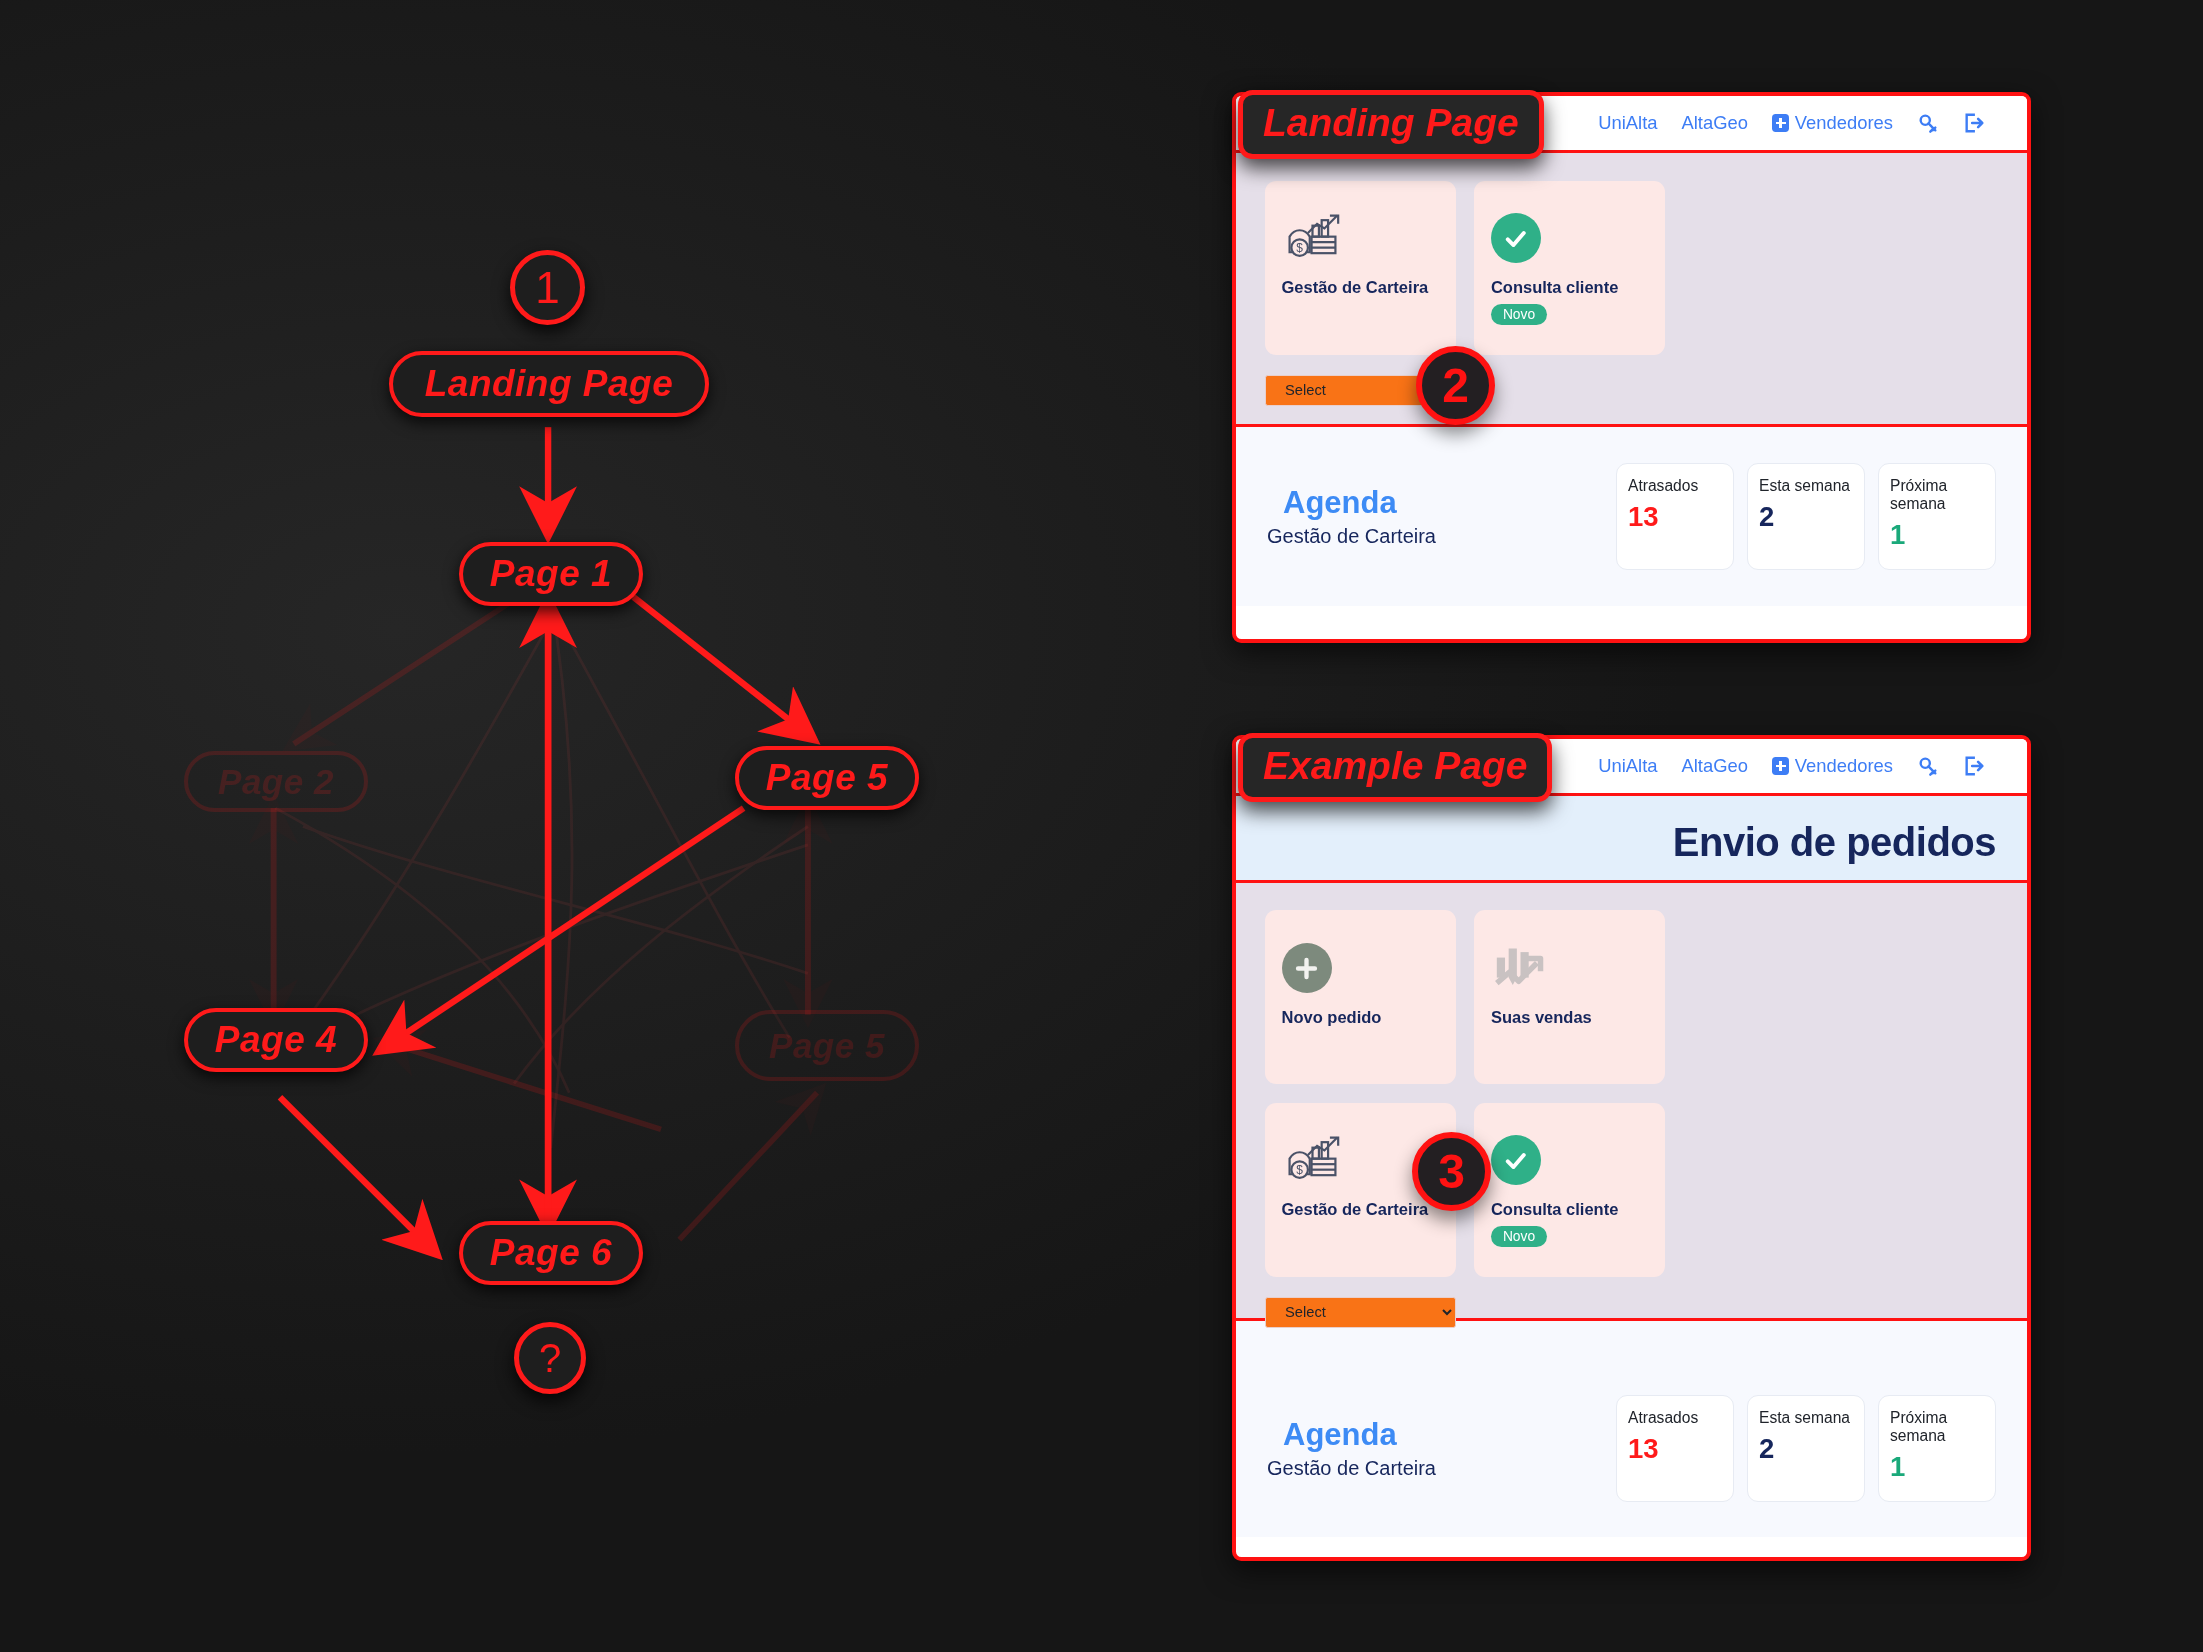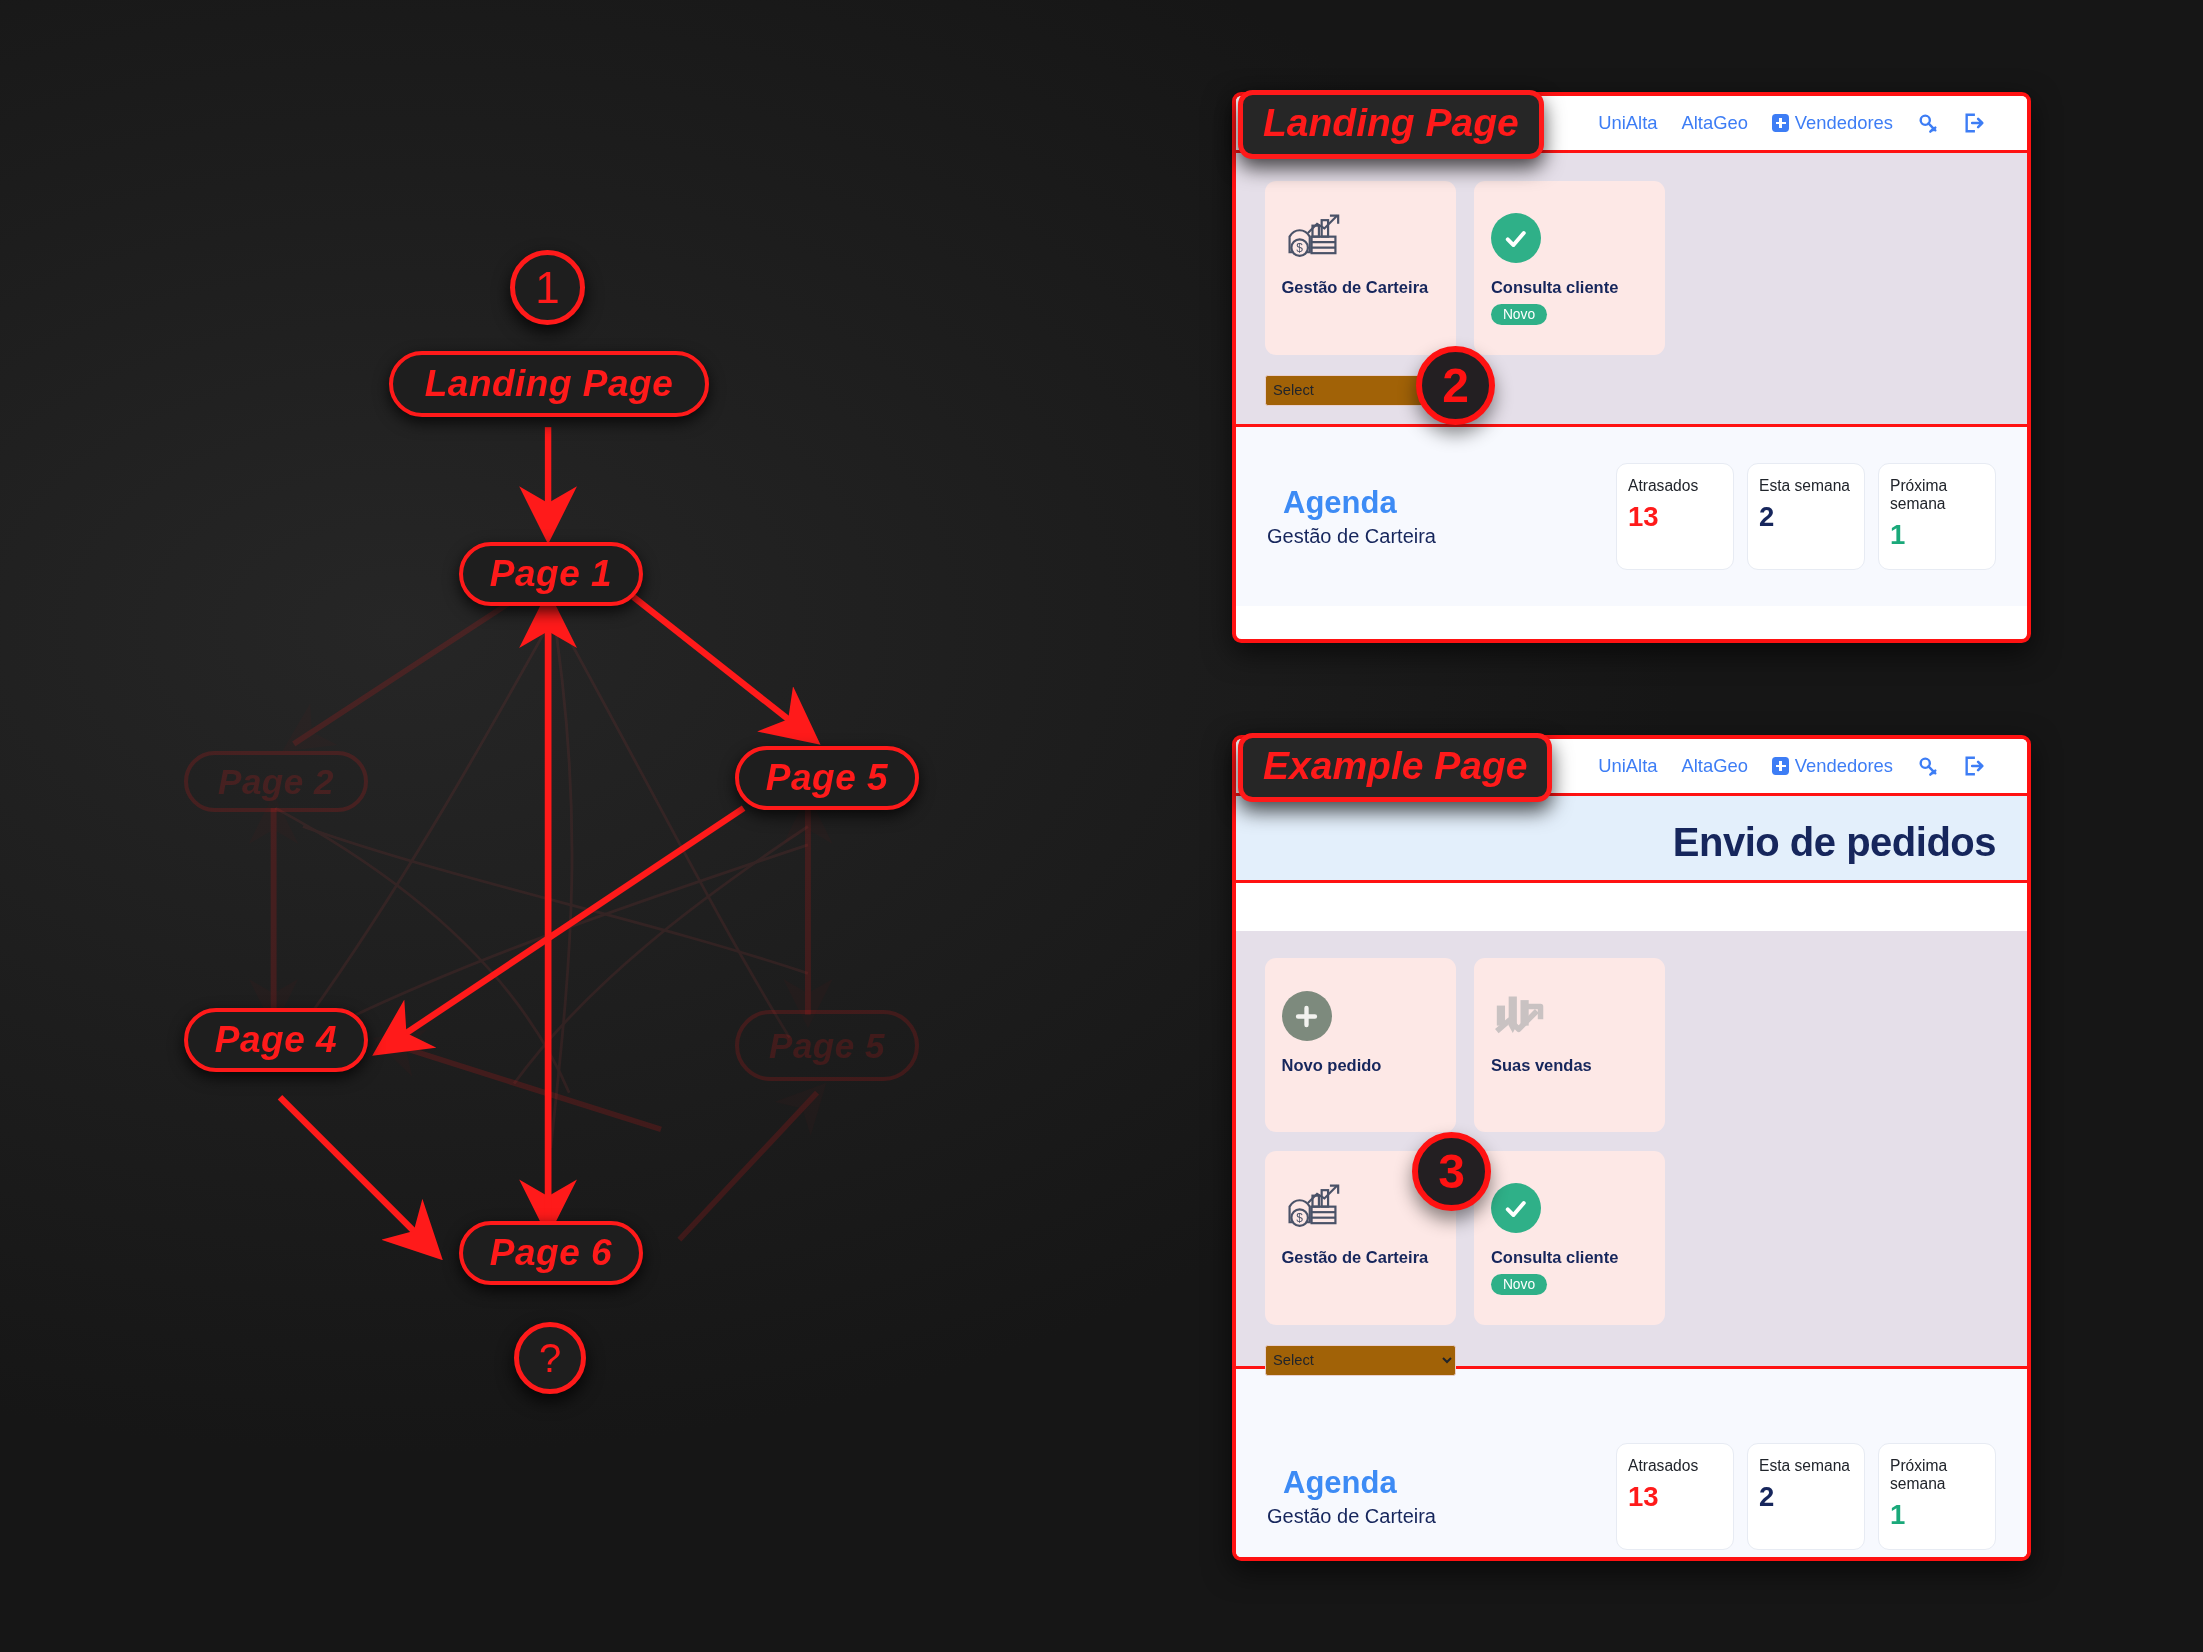--- a/index.html
+++ b/index.html
@@ -93,21 +93,21 @@
   .page-body { background: #e5dfe9; position: relative; }
   .banner {
     background: #e3effb; border-bottom: 3.7px solid #ff1212;
     padding: 24px 31px 14.7px 31px;
     text-align: right;
   }
   .banner h1 { color:#16265c; font-size:40px; font-weight:bold; letter-spacing:-0.5px; }
 
   .cards { padding: 27.5px 29px 0 29px; display: grid; gap: 18.4px; }
   .cards.two { grid-template-columns: 191px 191px; }
-  .cards.quad { grid-template-columns: 191px 191px; margin-top: 48px; }
+  .cards.quad { grid-template-columns: 191px 191px; }
   .card {
     background: #fde8e6; border-radius: 11px;
     height: 174px; padding: 18.4px 16.5px;
     display: flex; flex-direction: column; justify-content: flex-start;
     position: relative;
   }
   .card .icon-slot { height: 79px; display:flex; align-items:center; }
   .card-title { color:#16265c; font-size:16.5px; font-weight:bold; line-height:1.15; }
   .chip {
     margin-top: 7.3px; align-self: flex-start;
@@ -117,24 +117,24 @@
   .circle-icon {
     width: 50px; height: 50px; border-radius:50%;
     display:flex; align-items:center; justify-content:center;
   }
   .circle-icon.green { background:#2fb088; }
   .circle-icon.gray { background:#7d8a7d; }
 
   select.select-box {
     margin: 20px 29px 0 29px;
     width: 191px; height: 31px;
-    background:#a16207; border:0.9px solid #e9cfcc;
+    background:#f97316; border:0.9px solid #e9cfcc;
     border-radius: 2.8px;
     font-family:"Liberation Sans", sans-serif; font-size:14.7px; color:#20242b;
-    padding-left: 3px;
+    padding-left: 15px;
   }
 
   .agenda {
     background:#f7f9fe; display:flex; align-items:center;
     padding: 24px 31px; gap: 0;
   }
   .agenda-left { flex: 1; }
   .agenda-title { color:#3d8bf5; font-size:31px; font-weight:bold;margin-left:16px; }
   .agenda-sub { color:#16265c; font-size:20px; margin-top:3.7px; }
   .stat {

